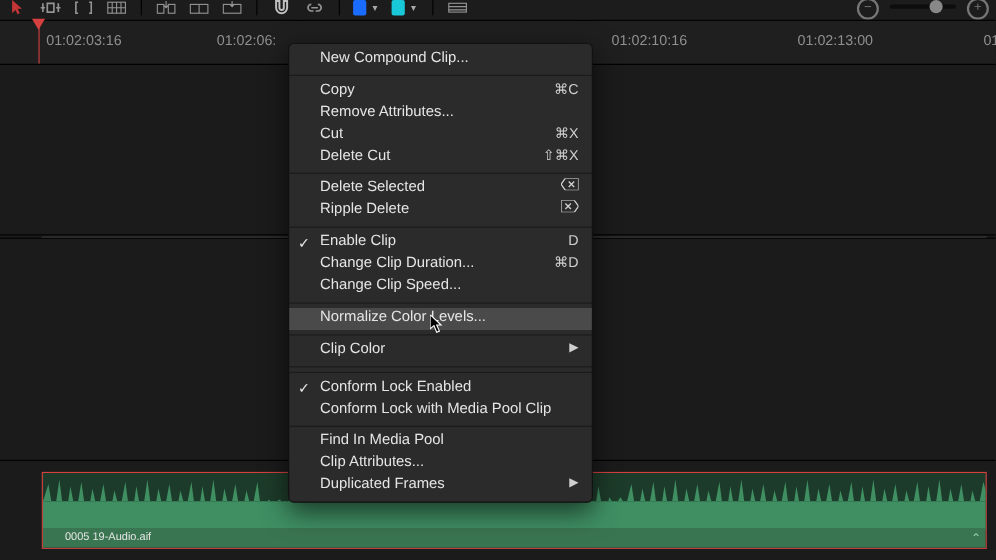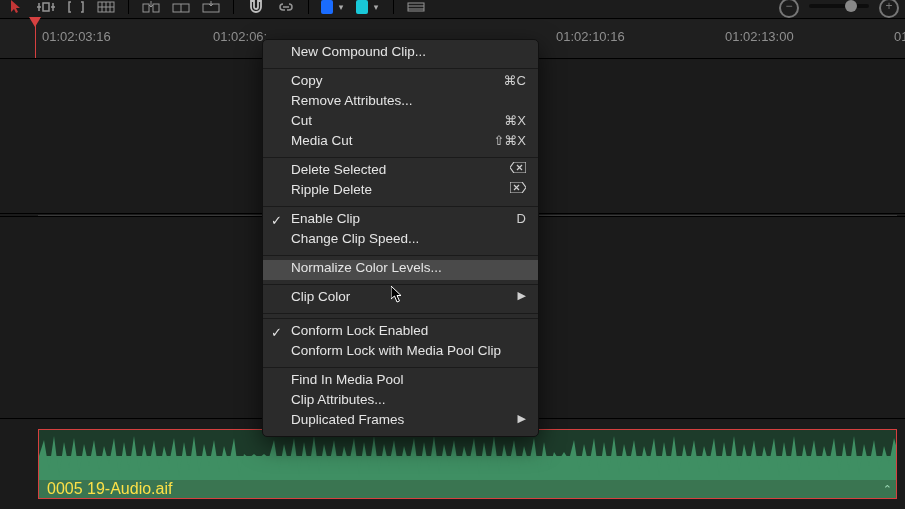--- a/index.html
+++ b/index.html
@@ -24,21 +24,21 @@
   .playhead-head{position:absolute;top:-1px;left:-6px;width:0;height:0;border-left:6px solid transparent;border-right:6px solid transparent;border-top:10px solid #d64040}
 
   
   .tracks{position:absolute;left:0;right:0;top:58px;bottom:0;background:#1b1b1b}
   .lane-divider{position:absolute;left:0;right:0;height:1px;background:#000}
 
   
   .audio-clip{position:absolute;left:38px;right:8px;top:371px;height:70px;background:#1d3b2a;border:1px solid #d6403f;box-sizing:border-box;overflow:hidden}
   .audio-wave{position:absolute;left:0;right:0;top:0;height:52px}
   .audio-wave path{fill:#3f8f63}
-  .audio-clip-label{position:absolute;left:0;right:0;bottom:0;height:18px;line-height:18px;background:#3a7551;color:#fde047;font-size:16px;padding:0 8px}
+  .audio-clip-label{position:absolute;left:0;right:0;bottom:0;height:18px;line-height:18px;background:#3a7551;color:#e5e5e5;font-size:10px;padding:0 20px}
   .audio-clip .chev{position:absolute;right:4px;bottom:2px;color:#9ed9b5;font-size:11px}
 
   
   .vid-strip{position:absolute;left:38px;right:8px;height:2px;border-top:1px solid #3a3a3a}
 
   
   .ctx{position:absolute;left:262px;top:39px;width:275px;background:#2b2b2b;border:1px solid #111;border-radius:5px;box-shadow:0 8px 24px rgba(0,0,0,0.6);padding:4px 0;z-index:10}
   .ctx-item{display:flex;align-items:flex-start;height:20px;padding:0 12px 0 28px;color:#e5e5e5;position:relative;font-size:13.5px}
   .ctx-item.hover{background:#4a4a4a}
   .ctx-item .check{position:absolute;left:8px;top:2px;color:#e5e5e5;font-size:13px}
@@ -125,21 +125,21 @@
   <span class="spacer"></span>
   <span class="zoom-btn">−</span>
   <span class="slider-track">
       <span class="slider-thumb" style="left:36px"></span>
     </span>
   <span class="zoom-btn">+</span>
 </div>
 
 <div class="ruler">
   <span class="ruler-tick" style="left:42px">01:02:03:16</span>
-  <span class="ruler-tick" style="left:213px">01:02:06:</span>
+  <span class="ruler-tick" style="left:197px">01:02:06:</span>
   <span class="ruler-tick" style="left:556px">01:02:10:16</span>
   <span class="ruler-tick" style="left:725px">01:02:13:00</span>
   <span class="ruler-tick" style="left:894px">01</span>
 </div>
 
 <div class="playhead" style="left:35px">
   <div class="playhead-head"></div>
 </div>
 
 <div class="tracks">
@@ -170,21 +170,21 @@
       <span class="shortcut">⌘C</span>
     </div>
   <div class="ctx-item">
       <span>Remove Attributes...</span>
     </div>
   <div class="ctx-item">
       <span>Cut</span>
       <span class="shortcut">⌘X</span>
     </div>
   <div class="ctx-item">
-      <span>Media Cut</span>
+      <span>Delete Cut</span>
       <span class="shortcut">⇧⌘X</span>
     </div>
   <div class="ctx-sep"></div>
   <div class="ctx-item">
       <span>Delete Selected</span>
     <span class="ctx-icon">
         <svg width="16" height="11" viewBox="0 0 16 11">
           <path d="M4 0 L16 0 L16 11 L4 11 L0 5.5 Z" fill="none" stroke="#cfcfcf" stroke-width="1.2"></path>
           <path d="M7 3 L12 8 M12 3 L7 8" stroke="#cfcfcf" stroke-width="1.2"></path>
         </svg>
@@ -199,20 +199,24 @@
         </svg>
       </span>
   </div>
   <div class="ctx-sep"></div>
   <div class="ctx-item">
       <span class="check">✓</span>
       <span>Enable Clip</span>
       <span class="shortcut">D</span>
     </div>
   <div class="ctx-item">
+      <span>Change Clip Duration...</span>
+      <span class="shortcut">⌘D</span>
+    </div>
+  <div class="ctx-item">
       <span>Change Clip Speed...</span>
     </div>
   <div class="ctx-sep"></div>
   <div class="ctx-item hover">
       <span>Normalize Color Levels...</span>
     </div>
   <div class="ctx-sep"></div>
   <div class="ctx-item">
       <span>Clip Color</span>
       <span class="sub">▶</span>

